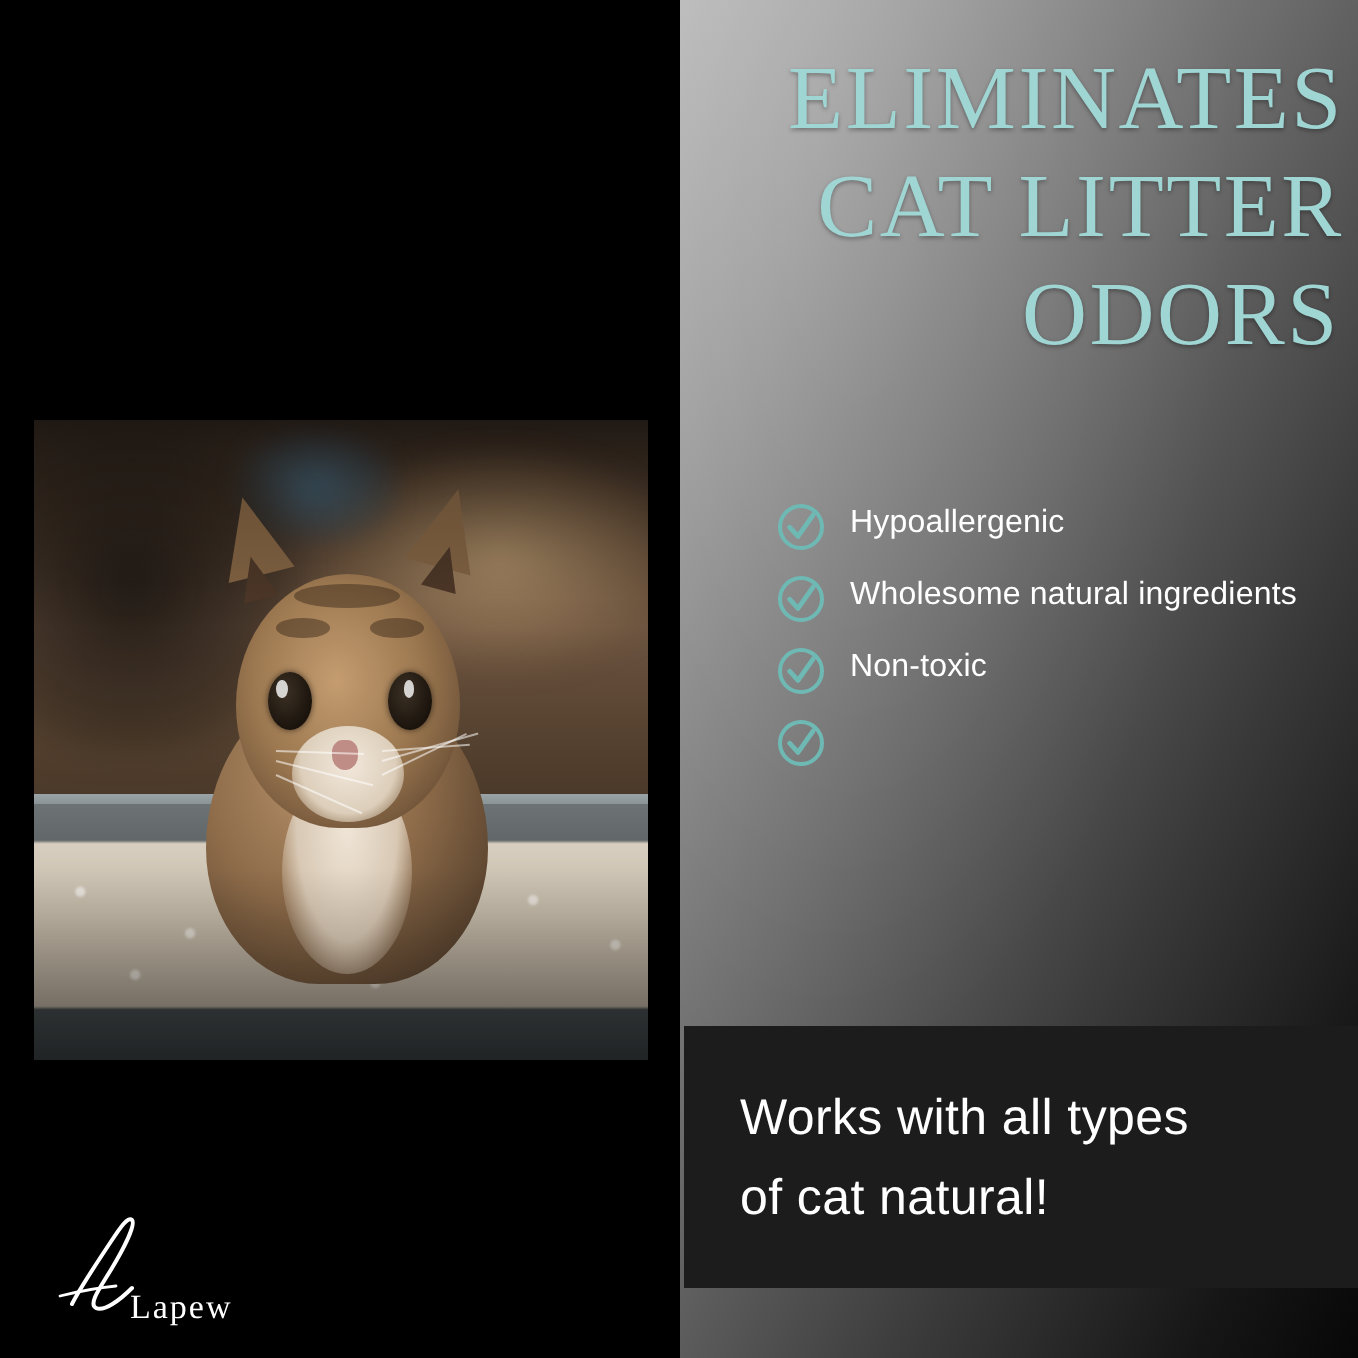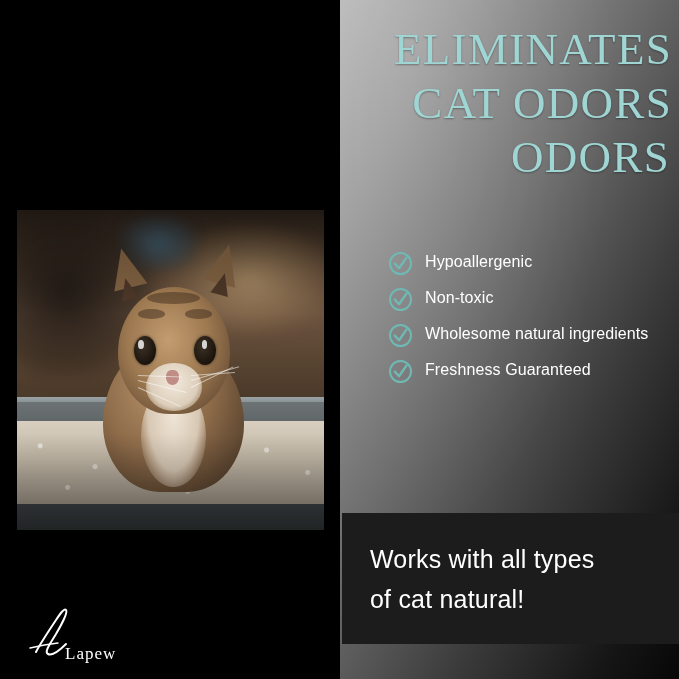--- a/index.html
+++ b/index.html
@@ -277,21 +277,21 @@
 <body>
 
 <div id="ad">
 
   <div class="bg-left"></div>
   <div class="bg-right"></div>
   <div class="bg-right-shade"></div>
 
   <div class="headline">
     <span class="l1">ELIMINATES</span>
-    <span class="l2">CAT ODORS</span>
+    <span class="l2">CAT LITTER</span>
     <span class="l3">ODORS</span>
   </div>
 
   <div class="photo-frame">
     <div class="photo-inner">
       <div class="ph-wall"></div>
       <div class="ph-blur-light"></div>
       <div class="ph-blue-obj"></div>
       <div class="ph-blur-dark"></div>
 
@@ -341,41 +341,40 @@
       <span class="feature-text">Hypoallergenic</span>
     </div>
 
     <div class="feature-row">
       <span class="check">
         <svg width="25" height="25" viewBox="0 0 25 25">
           <circle cx="12.5" cy="12.5" r="10.5" fill="none" stroke="#6fb9b5" stroke-width="2"></circle>
           <path d="M6.8 12.6 L11 17.2 L18.6 6.4" fill="none" stroke="#6fb9b5" stroke-width="2.4" stroke-linecap="round" stroke-linejoin="round"></path>
         </svg>
       </span>
-      <span class="feature-text">Non-toxic</span>
+      <span class="feature-text">Wholesome natural ingredients</span>
     </div>
 
     <div class="feature-row">
       <span class="check">
         <svg width="25" height="25" viewBox="0 0 25 25">
           <circle cx="12.5" cy="12.5" r="10.5" fill="none" stroke="#6fb9b5" stroke-width="2"></circle>
           <path d="M6.8 12.6 L11 17.2 L18.6 6.4" fill="none" stroke="#6fb9b5" stroke-width="2.4" stroke-linecap="round" stroke-linejoin="round"></path>
         </svg>
       </span>
-      <span class="feature-text">Wholesome natural ingredients</span>
+      <span class="feature-text">Non-toxic</span>
     </div>
 
     <div class="feature-row">
       <span class="check">
         <svg width="25" height="25" viewBox="0 0 25 25">
           <circle cx="12.5" cy="12.5" r="10.5" fill="none" stroke="#6fb9b5" stroke-width="2"></circle>
           <path d="M6.8 12.6 L11 17.2 L18.6 6.4" fill="none" stroke="#6fb9b5" stroke-width="2.4" stroke-linecap="round" stroke-linejoin="round"></path>
         </svg>
       </span>
-      <span class="feature-text">Freshness Guaranteed</span>
     </div>
 
   </div>
 
   <div class="callout">
     <div class="callout-text">
       <div>Works with all types</div>
       <div>of cat natural!</div>
     </div>
   </div>

